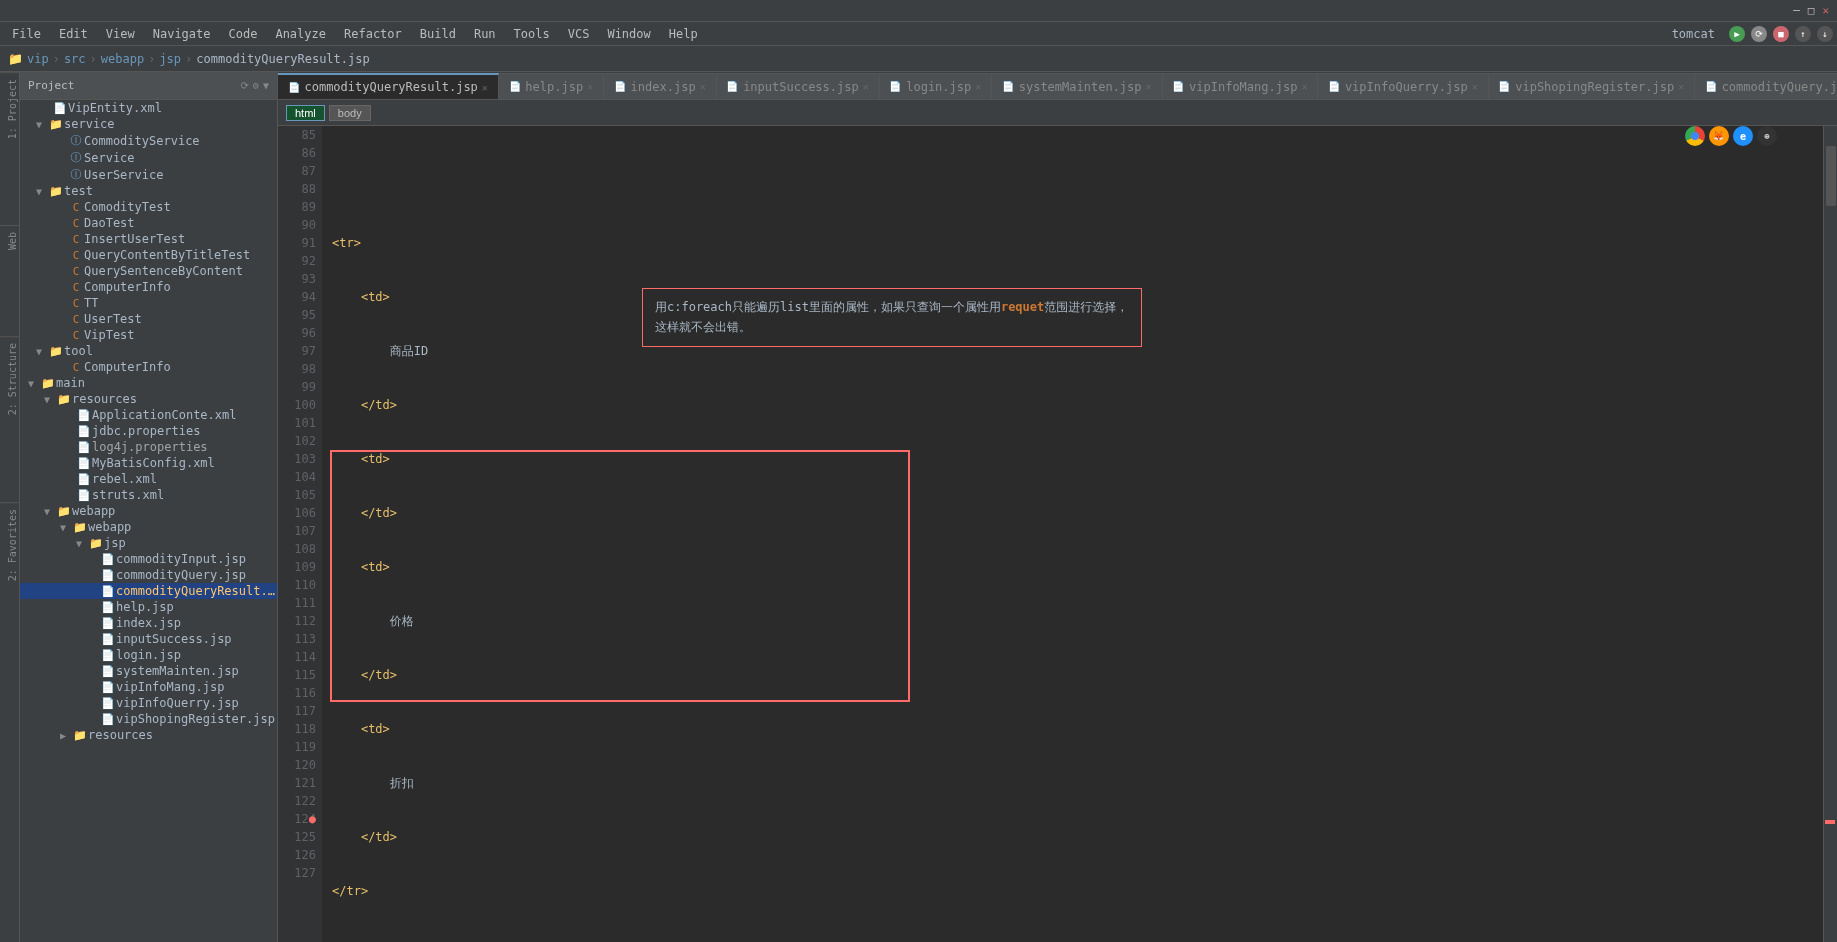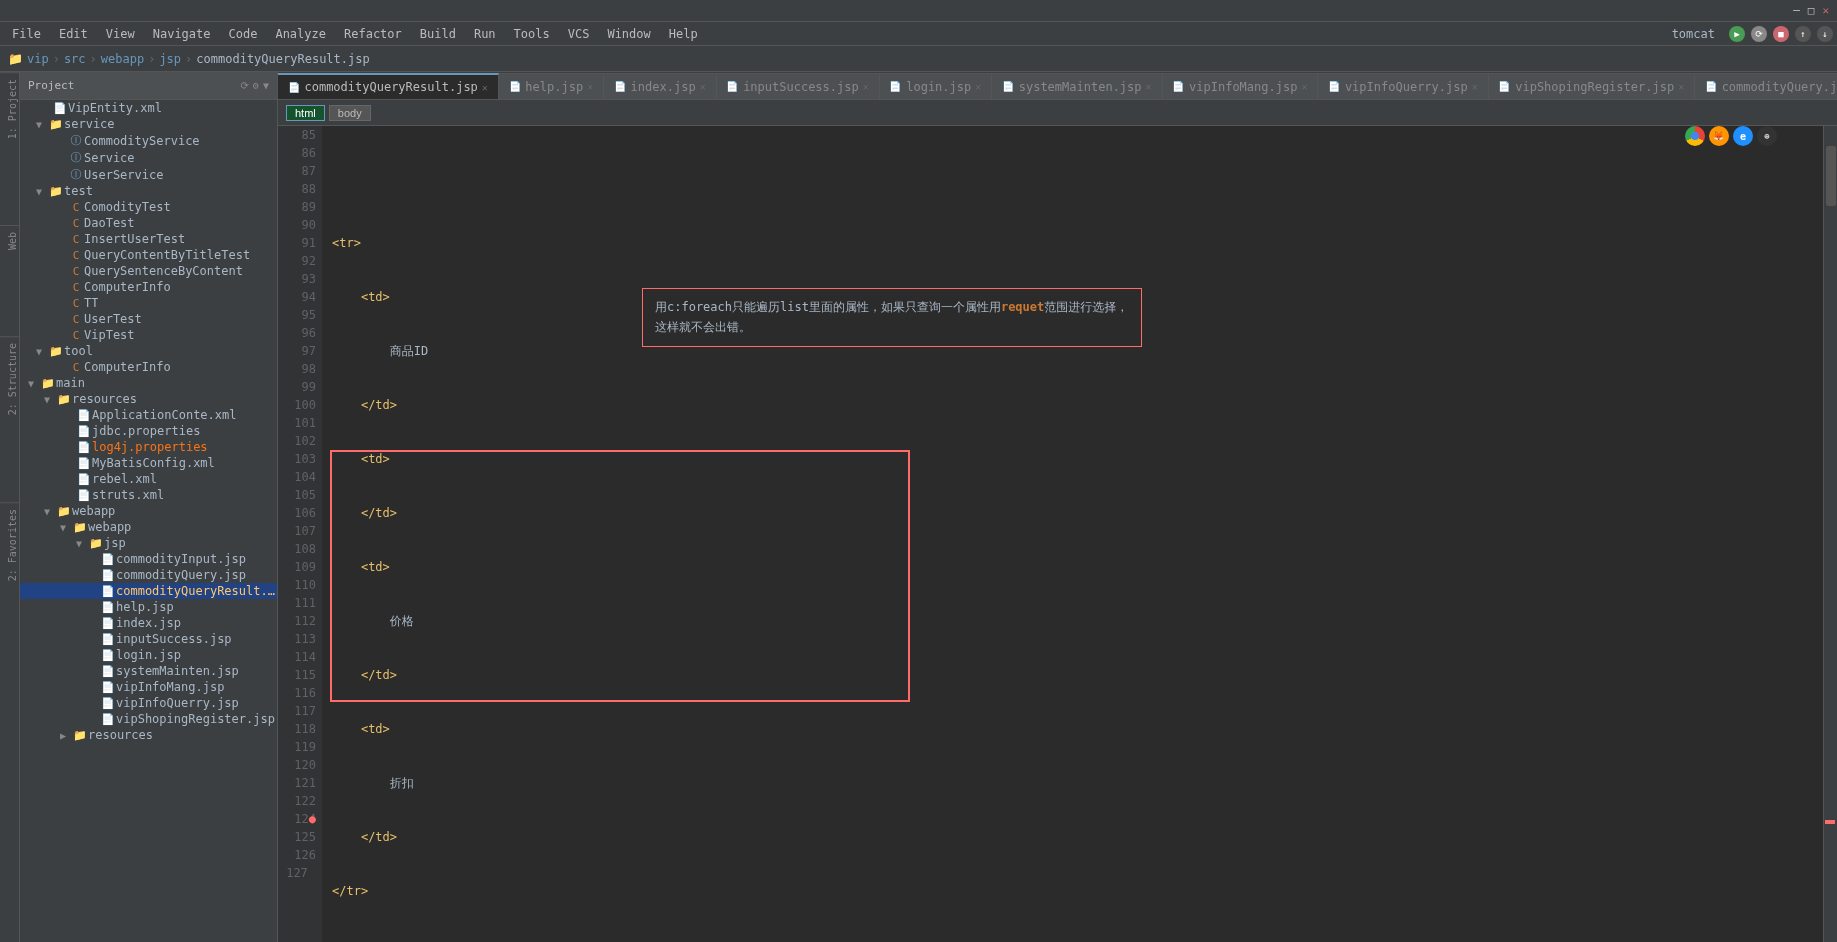--- a/index.html
+++ b/index.html
@@ -206,21 +206,21 @@
       <div class="tree-item" style="padding-left:56px;">
         <span class="tree-icon" style="color:#e8bf6a;">📄</span>
         <span class="tree-label" style="color:#a9b7c6;">ApplicationConte.xml</span>
       </div>
       <div class="tree-item" style="padding-left:56px;">
         <span class="tree-icon" style="color:#6a8759;">📄</span>
         <span class="tree-label" style="color:#a9b7c6;">jdbc.properties</span>
       </div>
       <div class="tree-item" style="padding-left:56px;">
         <span class="tree-icon" style="color:#6a8759;">📄</span>
-        <span class="tree-label" style="color:#f97316;">log4j.properties</span>
+        <span class="tree-label" style="color:#a3a3a3;">log4j.properties</span>
       </div>
       <div class="tree-item" style="padding-left:56px;">
         <span class="tree-icon" style="color:#e8bf6a;">📄</span>
         <span class="tree-label" style="color:#a9b7c6;">MyBatisConfig.xml</span>
       </div>
       <div class="tree-item" style="padding-left:56px;">
         <span class="tree-icon" style="color:#e8bf6a;">📄</span>
         <span class="tree-label" style="color:#a9b7c6;">rebel.xml</span>
       </div>
       <div class="tree-item" style="padding-left:56px;">
@@ -406,21 +406,21 @@
         <div style="line-height:18px;">119</div>
         <div style="line-height:18px;">120</div>
         <div style="line-height:18px;">121</div>
         <div style="line-height:18px;">122</div>
         <div style="line-height:18px; position:relative;">
             <span style="color:#ff6b68; position:absolute; right:0; top:0;">●</span>
           </div>
         <div style="line-height:18px;">124</div>
         <div style="line-height:18px;">125</div>
         <div style="line-height:18px;">126</div>
-        <div style="line-height:18px;text-align:center;">127</div>
+        <div style="line-height:18px;">127</div>
       </div>
 
       <div style="flex:1; padding-left:10px; font-size:12px; line-height:18px; white-space:pre; overflow-x:auto; position:relative; padding-top:0;">
 
         <div style="line-height:18px;">&nbsp;</div>
         <div style="line-height:18px;"><span style="color:#e8bf6a;">&lt;tr&gt;</span></div>
         <div style="line-height:18px;">    <span style="color:#e8bf6a;">&lt;td&gt;</span></div>
         <div style="line-height:18px;">        <span style="color:#a9b7c6;">商品ID</span></div>
         <div style="line-height:18px;">    <span style="color:#e8bf6a;">&lt;/td&gt;</span></div>
         <div style="line-height:18px;">    <span style="color:#e8bf6a;">&lt;td&gt;</span></div>

